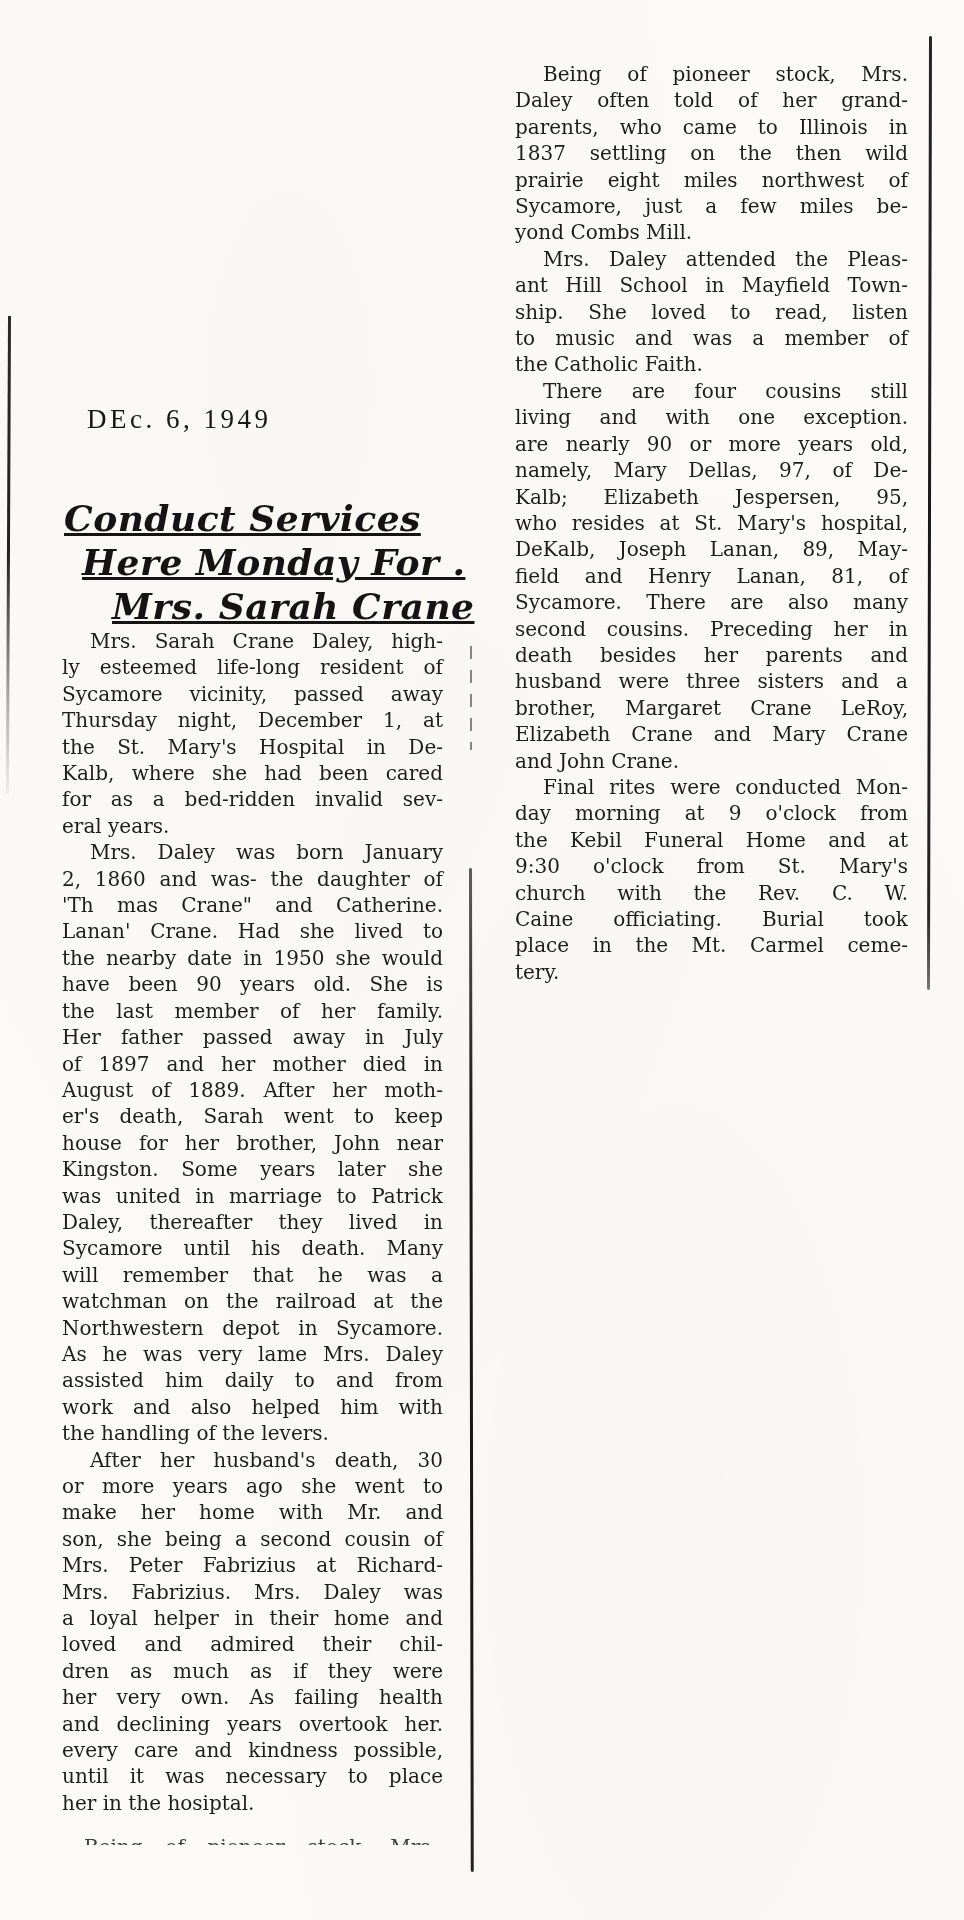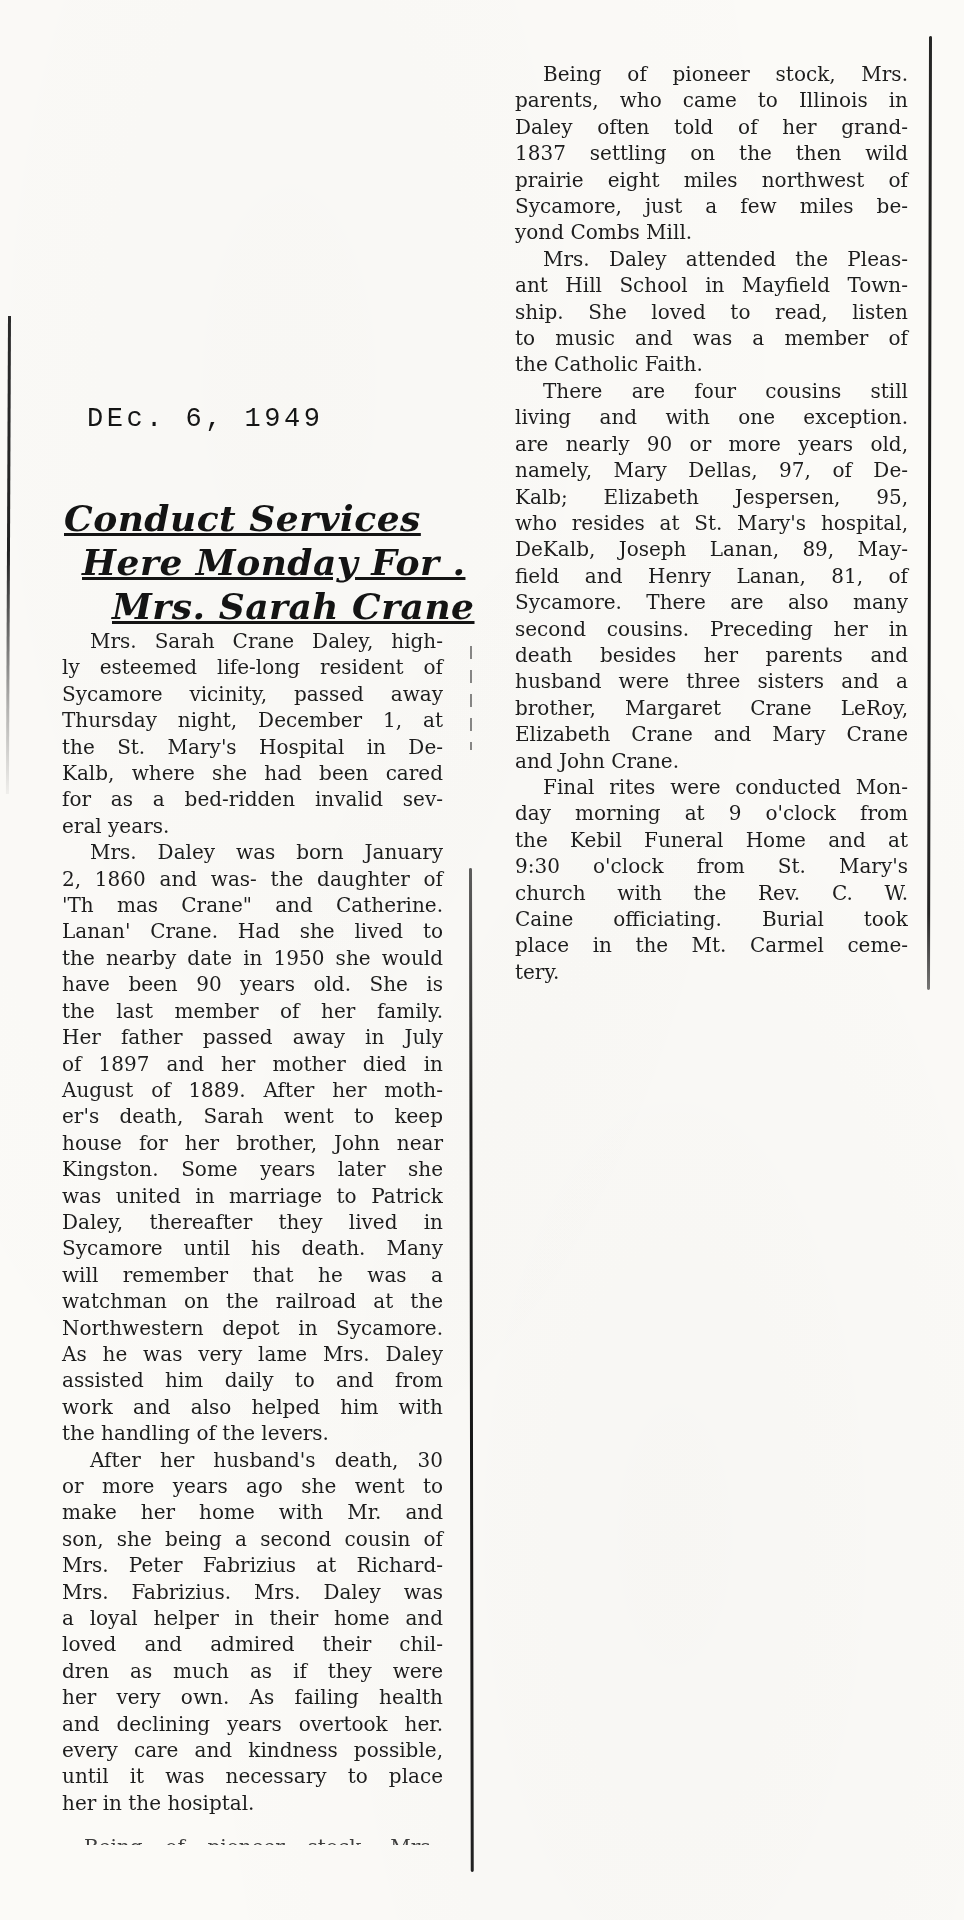--- a/index.html
+++ b/index.html
@@ -15,21 +15,21 @@
     position:absolute; inset:0;
     background:
       radial-gradient(ellipse at 30% 20%, rgba(0,0,0,0.012), rgba(0,0,0,0) 60%),
       radial-gradient(ellipse at 70% 80%, rgba(0,0,0,0.015), rgba(0,0,0,0) 55%),
       #fbfaf7;
   }
 
   
   .date-stamp {
     position:absolute; left:87px; top:404px;
-    font-family:Liberation Mono, monospace;
+    font-family:Liberation Serif, serif;
     font-size:27px; letter-spacing:3.5px;
     color:#151515; white-space:nowrap;
   }
 
   
   .headline {
     position:absolute; left:54px; top:496px; width:430px;
     font-style:italic; font-weight:bold;
     font-size:36px; line-height:44px;
     color:#141414; letter-spacing:0.5px;
@@ -155,22 +155,22 @@
         <div class="line just">and declining years overtook her.</div>
         <div class="line just">every care and kindness possible,</div>
         <div class="line just">until it was necessary to place</div>
         <div class="line last">her in the hosiptal.</div>
       </div>
     </div>
 
   <div class="col col-right">
       <div class="para">
         <div class="line indent just">Being of pioneer stock, Mrs.</div>
+        <div class="line just">Daley often told of her grand-</div>
         <div class="line just">parents, who came to Illinois in</div>
-        <div class="line just">Daley often told of her grand-</div>
         <div class="line just">1837 settling on the then wild</div>
         <div class="line just">prairie eight miles northwest of</div>
         <div class="line just">Sycamore, just a few miles be-</div>
         <div class="line last">yond Combs Mill.</div>
       </div>
       <div class="para">
         <div class="line indent just">Mrs. Daley attended the Pleas-</div>
         <div class="line just">ant Hill School in Mayfield Town-</div>
         <div class="line just">ship. She loved to read, listen</div>
         <div class="line just">to music and was a member of</div>

